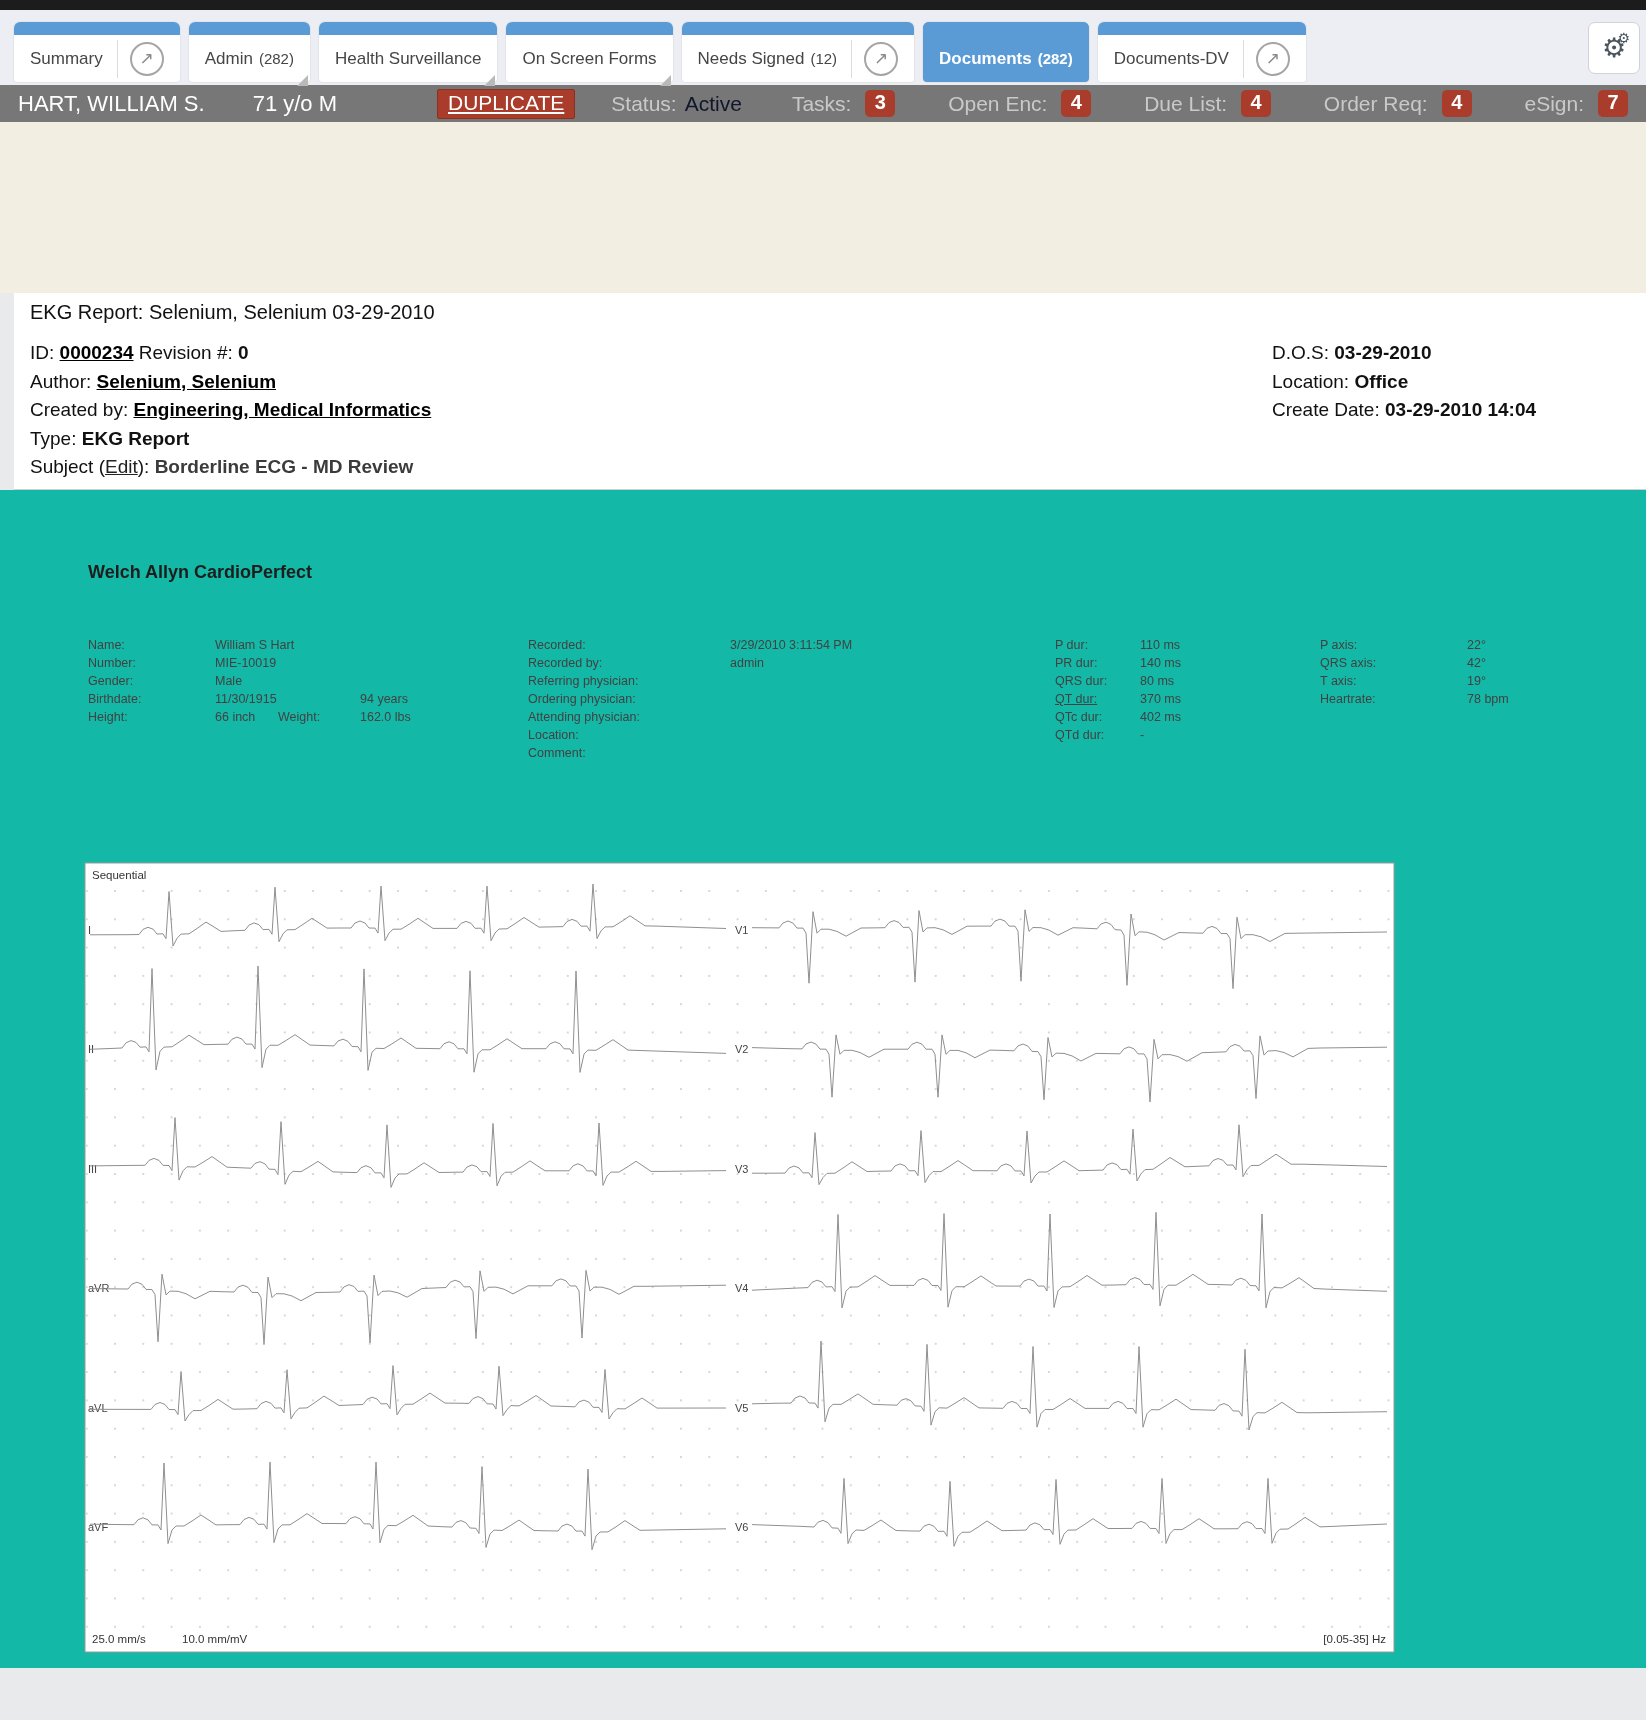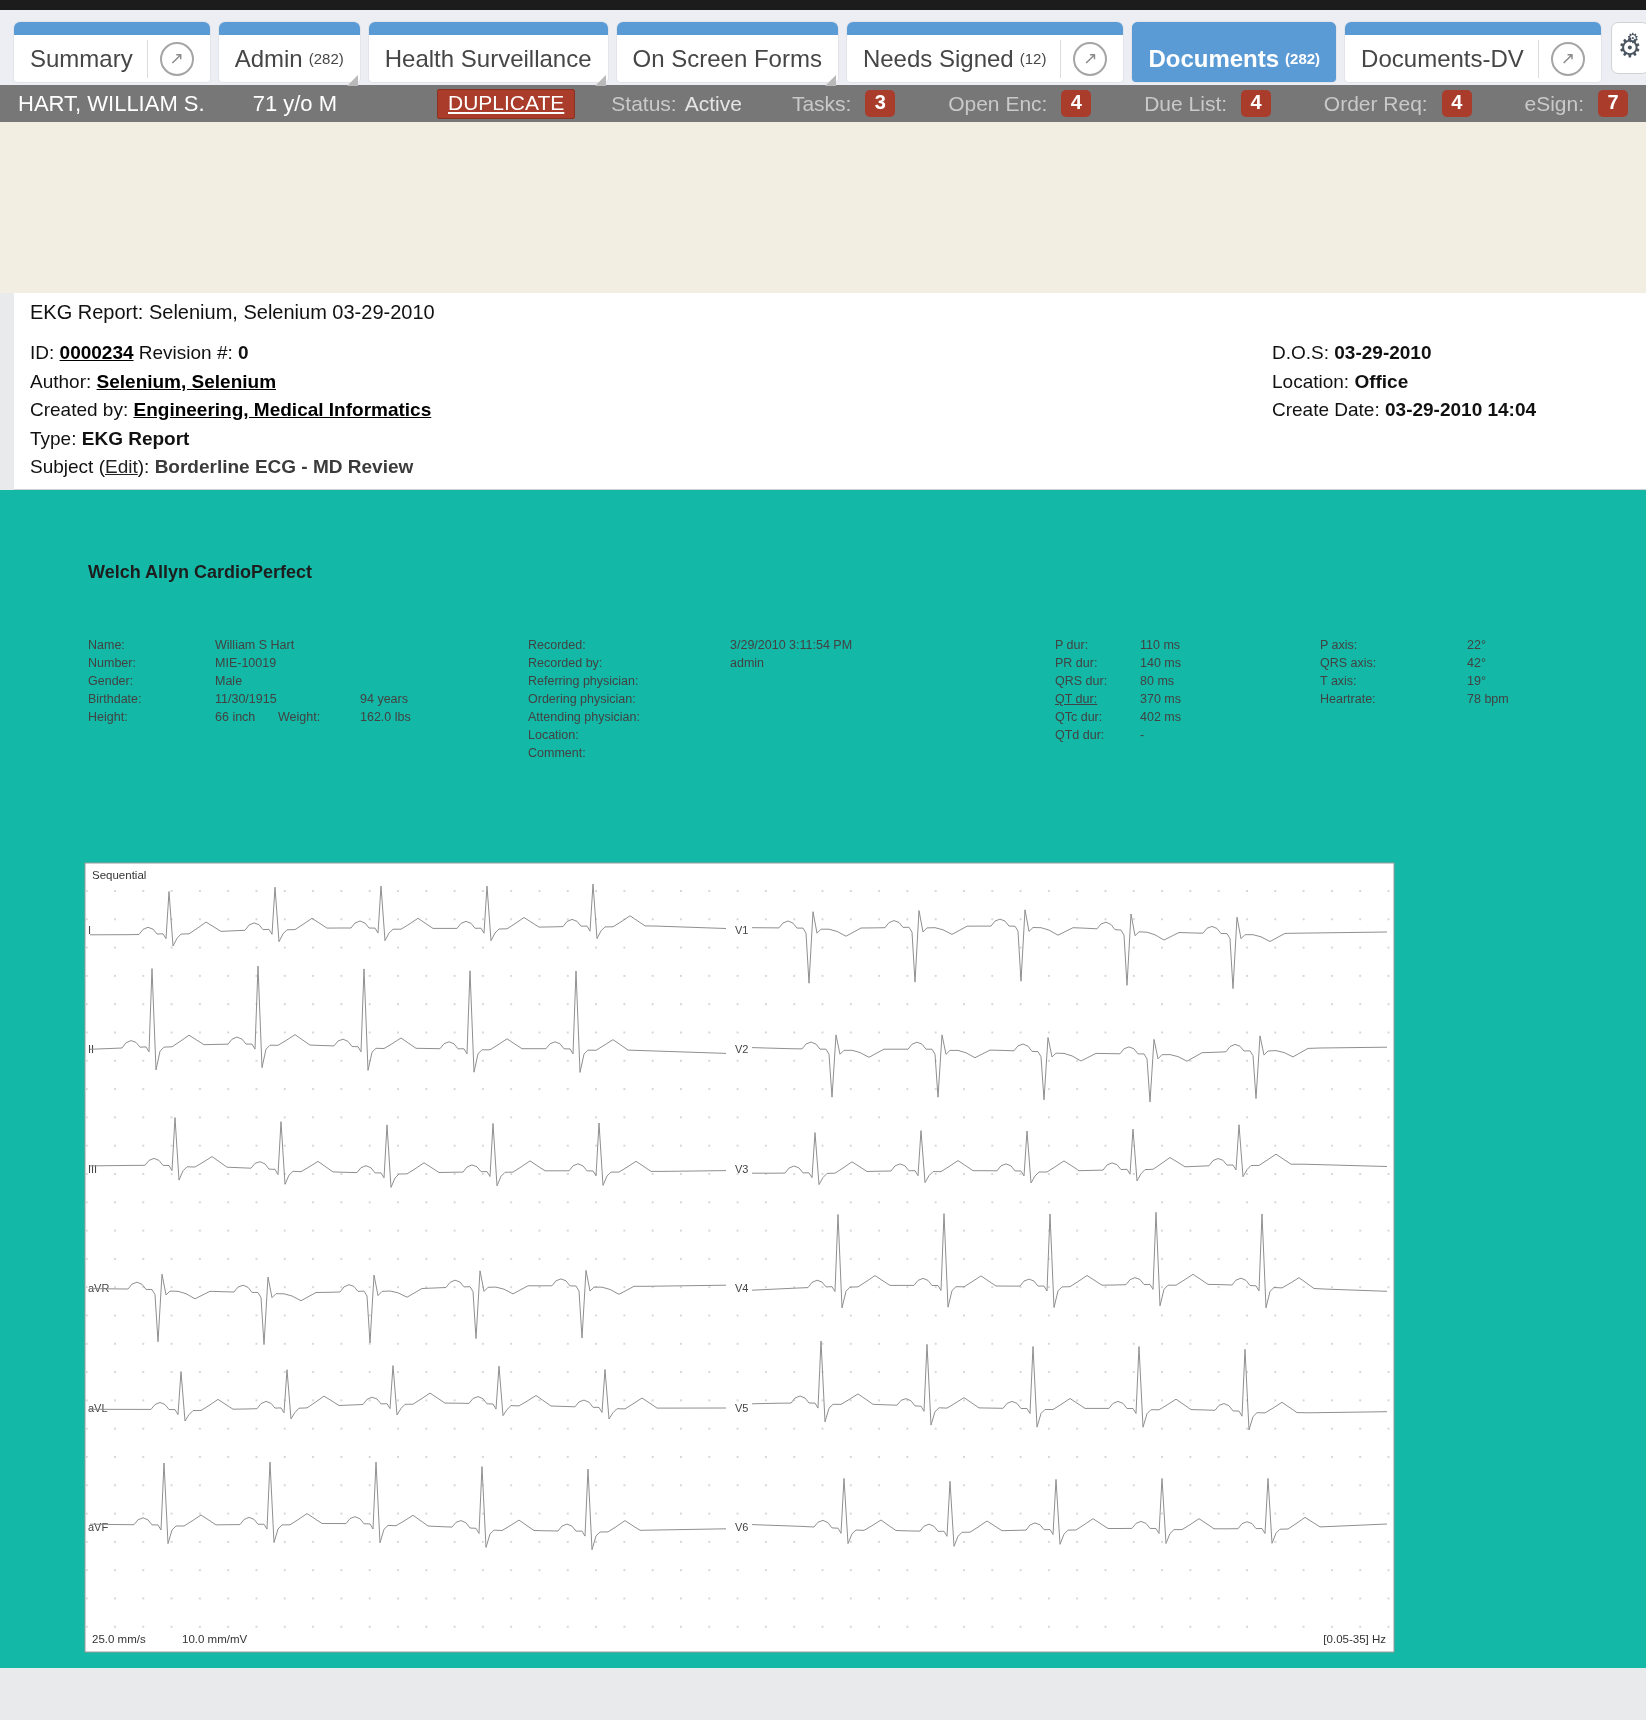--- a/index.html
+++ b/index.html
@@ -8,41 +8,41 @@
     font-family:"Liberation Sans", sans-serif;background:#e9eaec;
   }
   
   .top-strip{height:10px;background:#1c1c1c;}
   
   .tabbar{height:75px;background:#eceef3;display:flex;align-items:flex-start;padding:0 6px 0 14px;box-sizing:border-box;}
   .tab-list{display:flex;gap:9px;margin-top:12px;flex:1;}
   .tab{position:relative;background:#ffffff;border-radius:6px 6px 4px 4px;height:60px;display:flex;flex-direction:column;box-shadow:0 0 0 1px rgba(0,0,0,0.04);}
   .tab-strip{height:13px;background:#5b9bd5;border-radius:6px 6px 0 0;}
   .tab-body{flex:1;display:flex;align-items:center;padding:0 16px;}
-  .tab-label{font-size:24px;color:#464646;white-space:nowrap;}
+  .tab-label{font-size:17px;color:#464646;white-space:nowrap;}
   .tab-badge{font-size:15px;color:#464646;margin-left:6px;white-space:nowrap;}
   .tab-divider{width:1px;height:38px;background:#dcdcdc;margin:0 12px 0 14px;}
   .popout{width:30px;height:30px;border:2px solid #a5a5a5;border-radius:50%;color:#8a8a8a;
     display:flex;align-items:center;justify-content:center;font-size:17px;line-height:1;flex:0 0 auto;}
   .corner{position:absolute;right:2px;bottom:-4px;width:0;height:0;
     border-left:11px solid transparent;border-bottom:11px solid #b9b9b9;}
   .tab.active{background:#5b9bd5;}
   .tab.active .tab-label,.tab.active .tab-badge{color:#ffffff;font-weight:bold;}
   .gearbtn{margin-top:12px;margin-left:10px;width:52px;height:52px;background:#ffffff;border:1px solid #d2d2d2;
     border-radius:7px;display:flex;align-items:center;justify-content:center;cursor:pointer;position:relative;}
   .gear-big{font-size:27px;color:#4a5560;line-height:1;}
   .gear-small{position:absolute;top:8px;right:9px;font-size:14px;color:#4a5560;line-height:1;}
   
   .patientbar{height:37px;background:#777777;display:flex;align-items:center;color:#fff;padding:0 18px;box-sizing:border-box;}
   .pb-name{font-size:22px;}
   .pb-age{font-size:22px;margin-left:48px;}
   .pb-dup{margin-left:100px;background:#a93c2b;border:1px solid #8c3122;border-radius:2px;
     padding:1px 10px 3px;font-size:21px;text-decoration:underline;color:#fff;cursor:pointer;}
   .pb-lbl{color:#c9c9c9;font-size:21px;}
-  .pb-val{color:#e5e5e5;font-size:21px;margin-left:8px;}
+  .pb-val{color:#0f172a;font-size:21px;margin-left:8px;}
   .pb-status{margin-left:36px;display:flex;align-items:center;}
   .pb-counters{display:flex;align-items:center;margin-left:50px;gap:44px;flex:1;justify-content:space-between;max-width:880px;}
   .pb-counter{display:flex;align-items:center;gap:14px;}
   .pb-badge{min-width:16px;background:#a93c2b;border-radius:5px;padding:1px 7px 3px;font-size:20px;font-weight:bold;
     color:#fff;text-align:center;cursor:pointer;}
   
   .beige{height:171px;background:#f2eee1;}
   
   .doc-card{margin-left:14px;width:1632px;height:197px;background:#ffffff;position:relative;
     border-bottom:1px solid #cfcfcf;box-sizing:border-box;}

